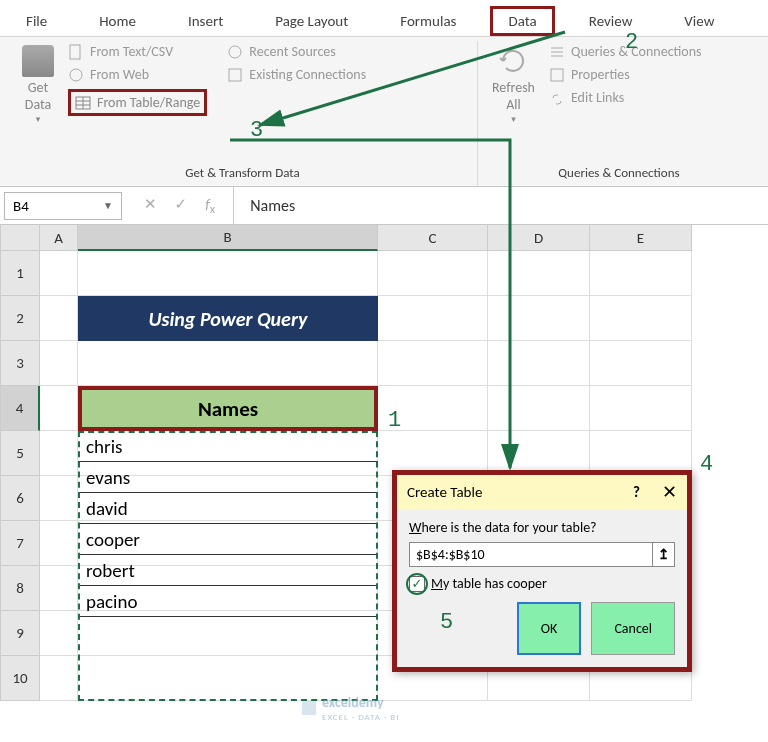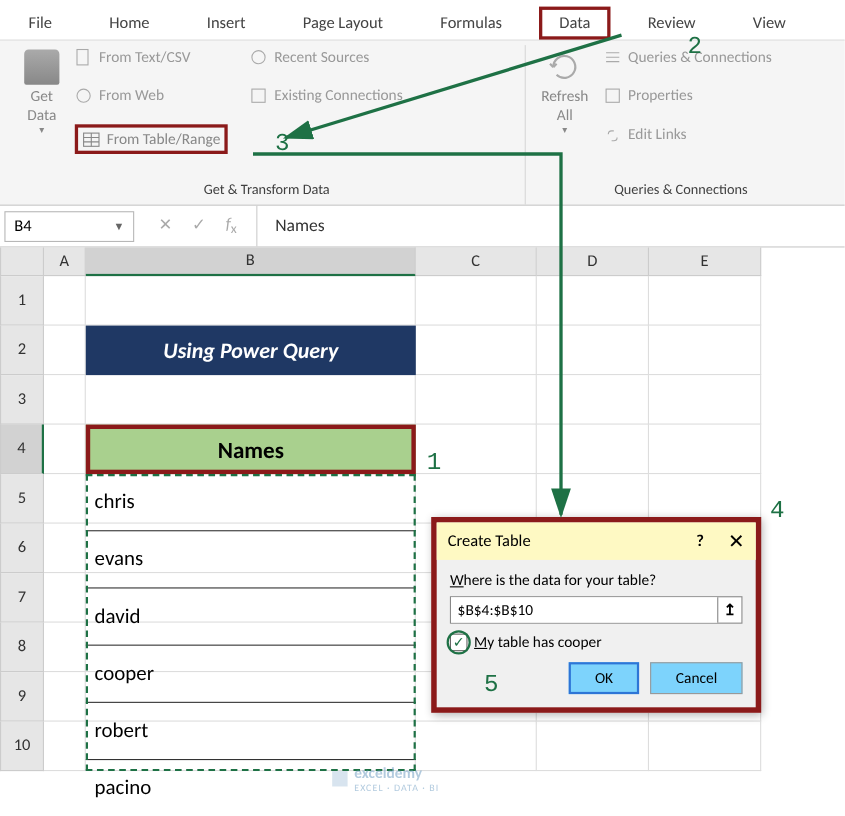--- a/index.html
+++ b/index.html
@@ -12,21 +12,21 @@
 .tab.highlight { border: 3px solid #8b1a1a; padding: 3px 15px; }
 
 
 .ribbon { display: flex; background: #f5f5f5; border-bottom: 1px solid #c8c8c8; height: 150px; padding: 4px 8px 0 8px; }
 .group { display: flex; flex-direction: column; padding: 0 8px; border-right: 1px solid #d8d8d8; }
 .group:last-child { border-right: none; }
 .group-body { flex: 1; display: flex; align-items: flex-start; gap: 8px; }
 .group-label { text-align: center; font-size: 13px; color: #404040; padding: 4px 0 6px 0; }
 .big-btn { display: flex; flex-direction: column; align-items: center; justify-content: center; padding: 4px 6px; color: #888; }
 .big-btn .icon { width: 32px; height: 32px; margin-bottom: 2px; }
-.small-btns { display: flex; flex-direction: column; gap: 18px; padding-top: 2px; }
+.small-btns { display: flex; flex-direction: column; gap: 6px; padding-top: 2px; }
 .small-btn { display: flex; align-items: center; gap: 6px; font-size: 14px; color: #999; }
 .small-btn .icon { width: 16px; height: 16px; flex-shrink: 0; }
 .small-btn.highlight { border: 3px solid #8b1a1a; padding: 2px 4px; color: #888; }
 
 
 .fbar { display: flex; align-items: center; border-bottom: 1px solid #c8c8c8; height: 38px; }
 .namebox { width: 118px; border: 1px solid #b7b7b7; padding: 4px 8px; font-size: 15px; display: flex; align-items: center; justify-content: space-between; margin: 4px; }
 .namebox .dd { color: #666; font-size: 10px; }
 .fb-icons { display: flex; gap: 18px; padding: 0 18px; color: #aaa; font-size: 15px; }
 .fb-text { padding-left: 16px; font-size: 16px; color: #333; border-left: 1px solid #ccc; height: 100%; display: flex; align-items: center; }
@@ -47,38 +47,38 @@
 
 
 .cA { width: 38px; } .cB { width: 300px; } .cC { width: 110px; } .cD { width: 102px; } .cE { width: 102px; }
 
 
 .banner { position: absolute; left: 38px; top: 45px; width: 300px; height: 45px; background: #1f3864; color: #fff; font-style: italic; font-weight: bold; font-size: 20px; display: flex; align-items: center; justify-content: center; }
 
 
 .tbl-header { position: absolute; left: 38px; top: 135px; width: 300px; height: 45px; background: #a9d08e; border: 4px solid #8b1a1a; display: flex; align-items: center; justify-content: center; font-weight: bold; font-size: 21px; }
 .tbl-body { position: absolute; left: 38px; top: 180px; width: 300px; }
-.tbl-cell { height: 52px; border-bottom: 1px solid #333; padding-left: 8px; display: flex; align-items: center; font-size: 19px; }
+.tbl-cell { height: 31px; border-bottom: 1px solid #333; padding-left: 8px; display: flex; align-items: center; font-size: 19px; }
 .marching-ants { position: absolute; left: 38px; top: 180px; width: 300px; height: 270px; border: 2px dashed #1e7145; pointer-events: none; }
 
 
 .dialog { position: absolute; left: 392px; top: 470px; width: 300px; background: #f0f0f0; border: 5px solid #8b1a1a; box-shadow: 2px 2px 8px rgba(0,0,0,0.3); }
 .dlg-title { display: flex; align-items: center; justify-content: space-between; padding: 6px 10px; font-size: 15px; background: #fef9c3; }
 .dlg-title .right { display: flex; gap: 22px; align-items: center; }
 .dlg-body { padding: 10px 12px 12px 12px; font-size: 14px; }
 .dlg-body .prompt { margin-bottom: 6px; }
 .dlg-body .prompt u { text-decoration: underline; }
 .range-input { display: flex; border: 1px solid #888; background: #fff; margin-bottom: 8px; }
 .range-input input { border: none; flex: 1; padding: 3px 6px; font-size: 14px; outline: none; }
 .range-input .up { width: 22px; border-left: 1px solid #888; display: flex; align-items: center; justify-content: center; font-weight: bold; }
 .checkbox-row { display: flex; align-items: center; gap: 6px; margin-bottom: 10px; }
 .checkbox-row .cb { width: 16px; height: 16px; border: 1px solid #666; background: #fff; display: flex; align-items: center; justify-content: center; color: #1e7145; font-size: 13px; position: relative; }
 .checkbox-row .cb-hl { position: absolute; left: -4px; top: -4px; width: 22px; height: 22px; border: 2px solid #1e7145; border-radius: 50%; }
 .dlg-btns { display: flex; justify-content: flex-end; gap: 10px; }
-.dlg-btn { padding: 4px 22px; border: 1px solid #999; background: #7dd3fc; font-size: 14px; }
+.dlg-btn { padding: 16px 22px; border: 1px solid #999; background: #86efac; font-size: 14px; }
 .dlg-btn.primary { border: 2px solid #2e75d6; }
 
 
 .annot { position: absolute; font-family: "Courier New", monospace; font-size: 22px; color: #1e7145; }
 .arrow-svg { position: absolute; top: 0; left: 0; pointer-events: none; }
 
 
 .watermark { position: absolute; left: 300px; top: 694px; font-size: 14px; color: #7fa8c9; opacity: 0.6; display: flex; align-items: center; gap: 4px; }
 .watermark .sub { font-size: 9px; letter-spacing: 1px; }
 

